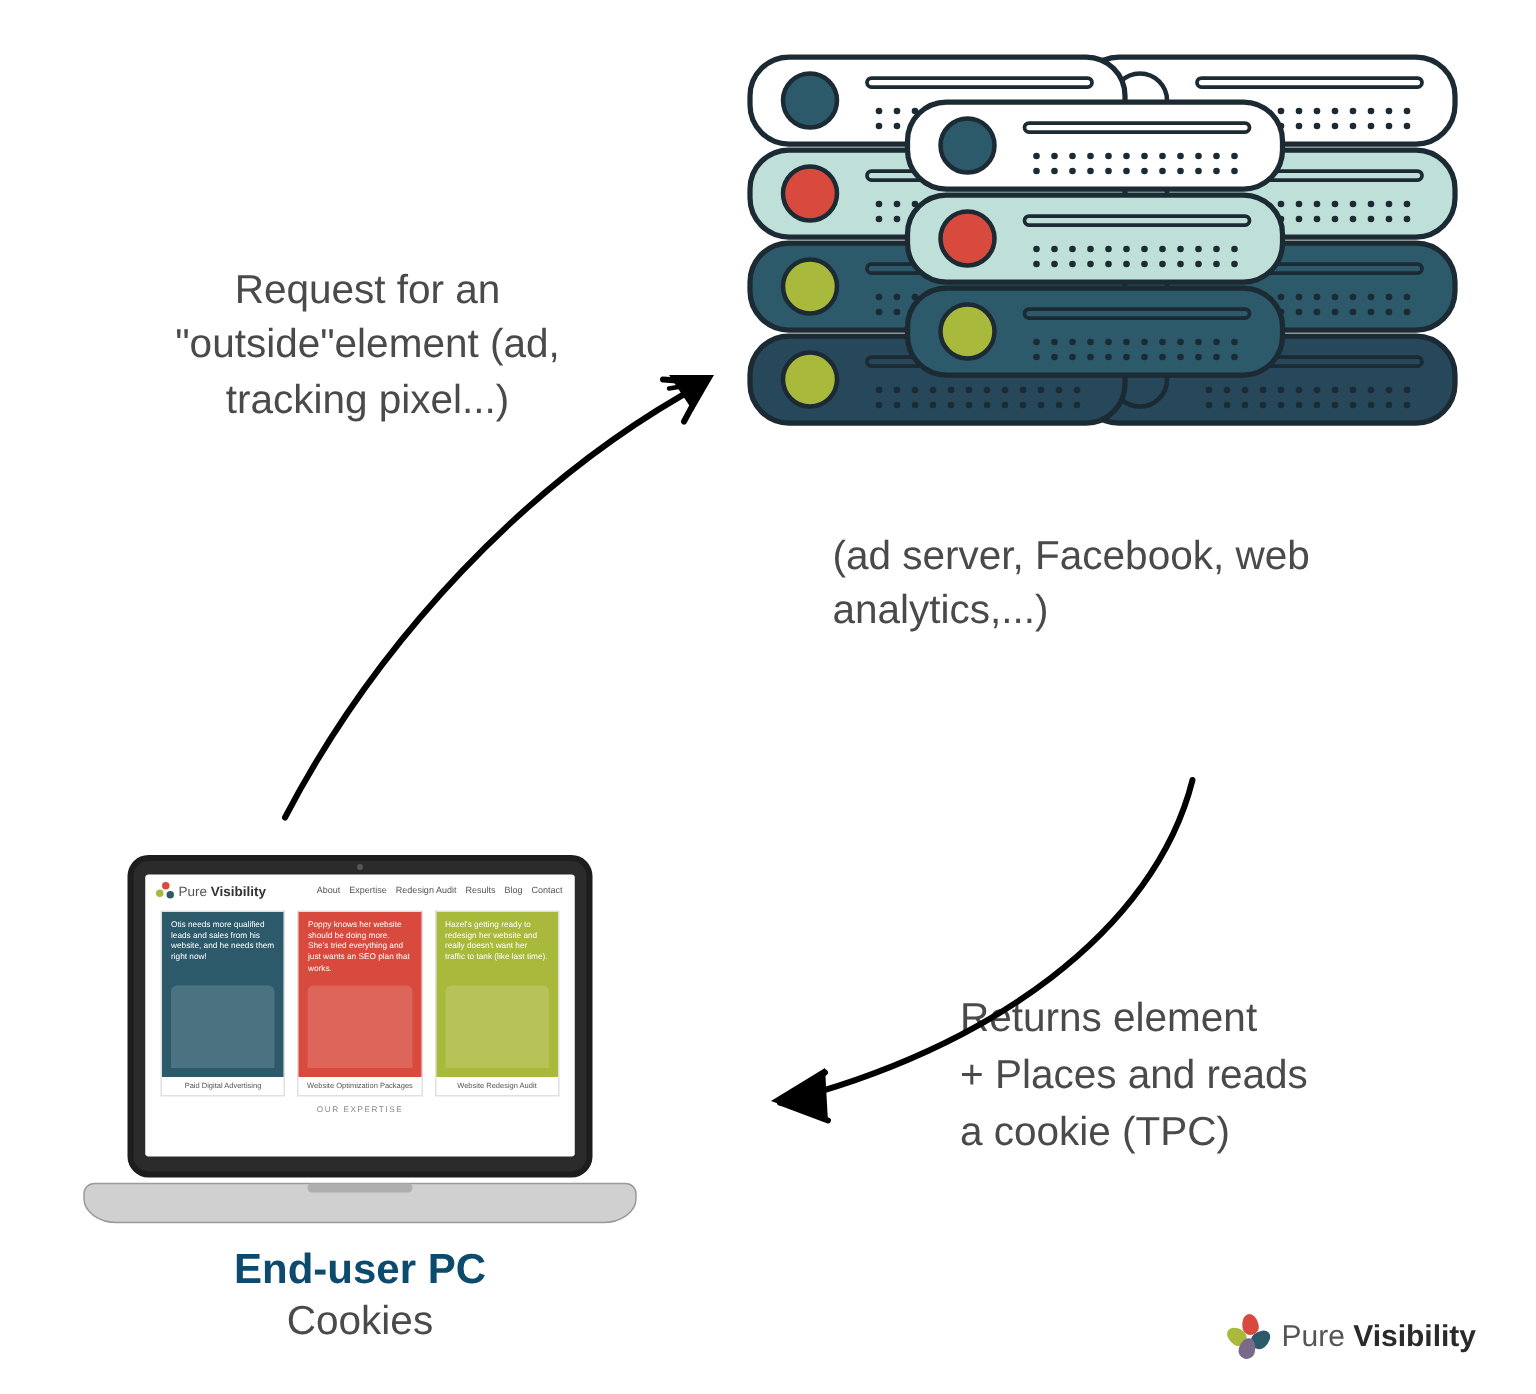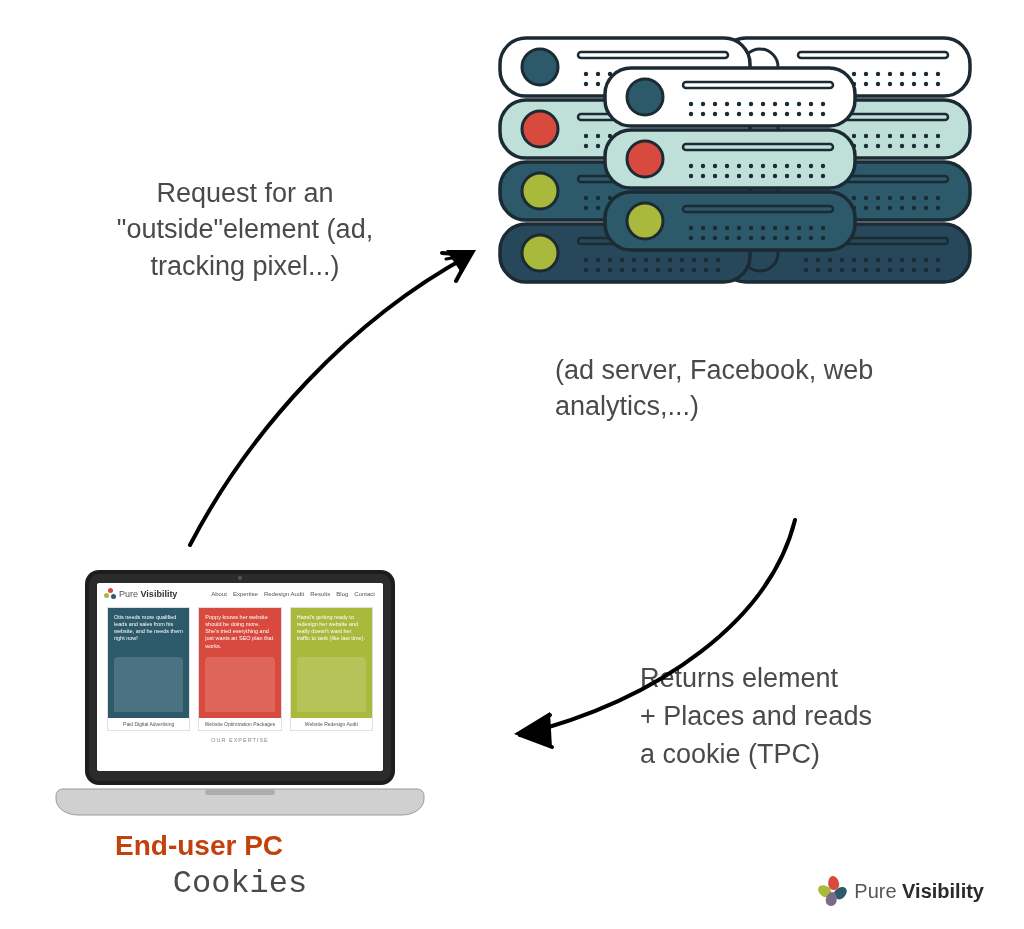--- a/index.html
+++ b/index.html
@@ -45,31 +45,30 @@
     left: 640px; top: 660px;
     width: 330px;
     font-size: 27px;
     line-height: 1.4;
     color: #4a4a4a;
   }
   .enduser-title {
     left: 115px; top: 830px;
     font-size: 28px;
     font-weight: 700;
-    color: #c2410c;
-    text-align: left;
+    color: #0c4a6e;
+    text-align: center;
     width: 250px;
   }
   .enduser-sub {
     left: 115px; top: 865px;
-    font-size: 32px;
+    font-size: 27px;
     color: #4a4a4a;
     text-align: center;
     width: 250px;
-    font-family: Liberation Mono, monospace;
   }
 
   
   .laptop {
     left: 55px; top: 565px;
     width: 370px;
   }
   .laptop svg { display:block; }
 
   .screen-content {

